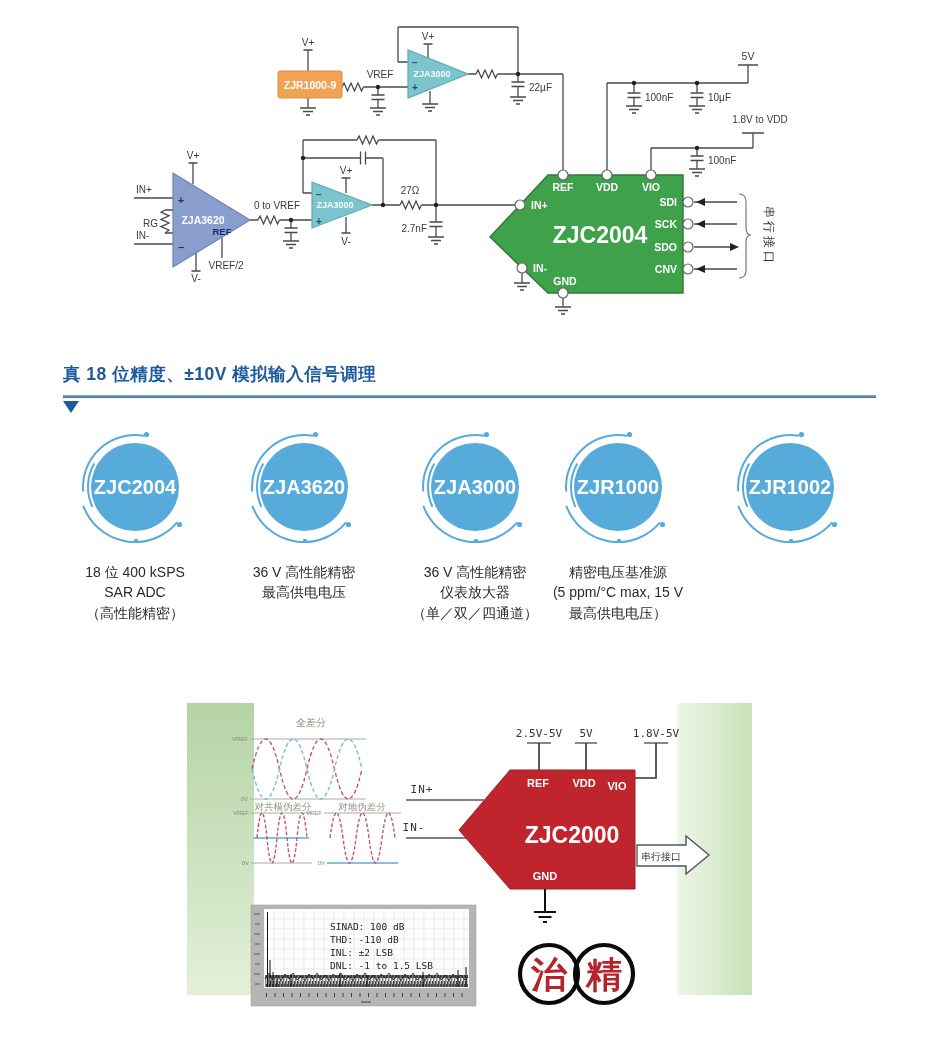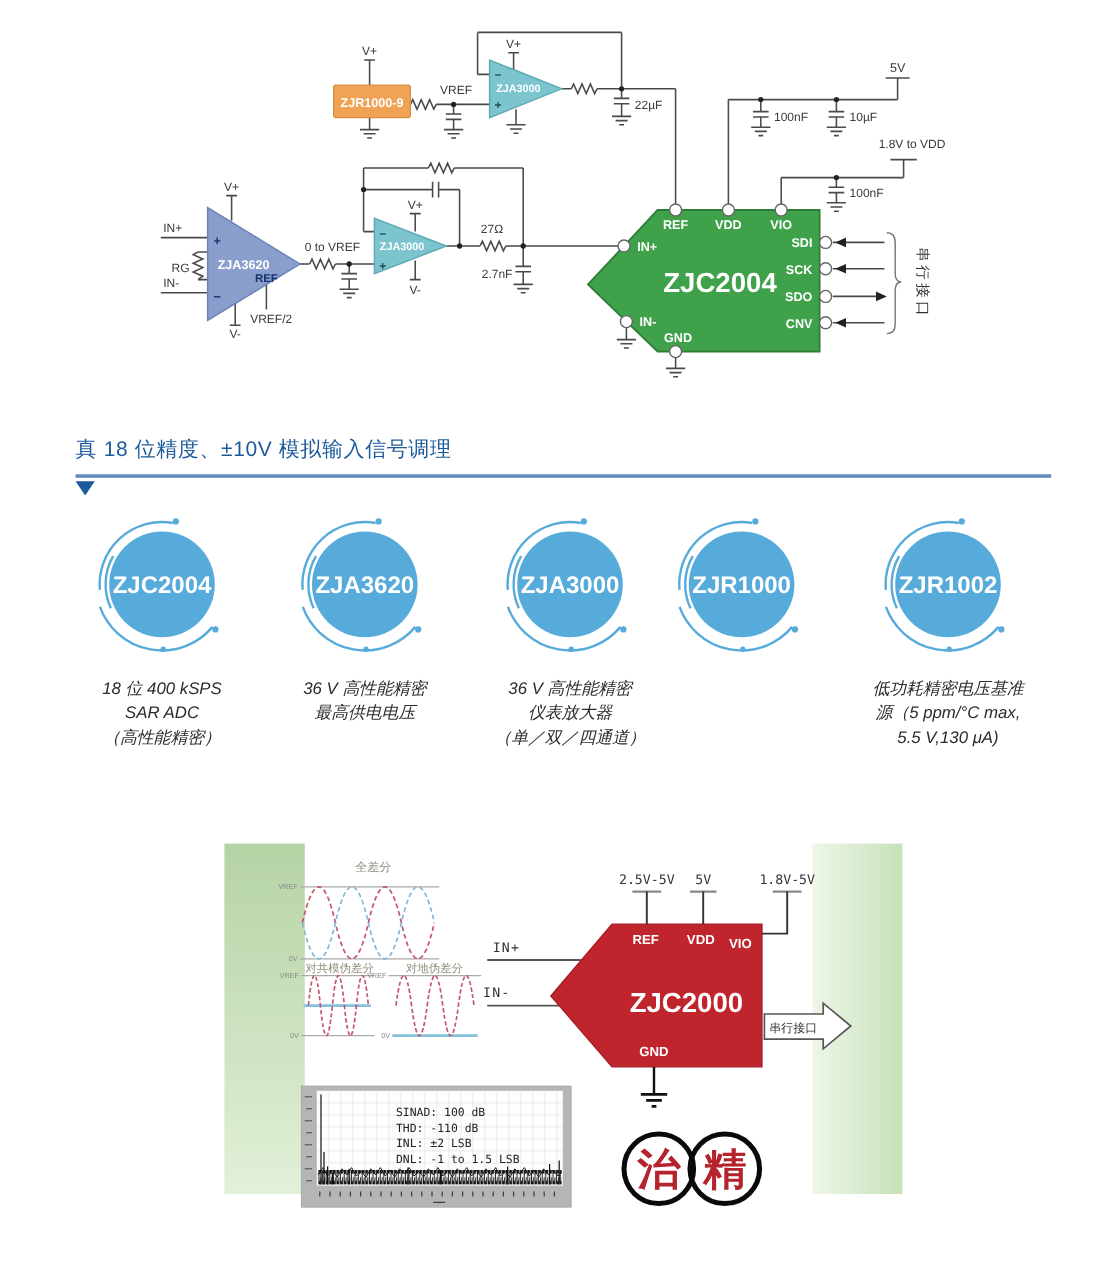--- a/index.html
+++ b/index.html
@@ -2,30 +2,30 @@
 <html><head>
 <meta charset="utf-8">
 <style>
   html,body{margin:0;padding:0;background:#fff;}
   .page{position:relative;width:930px;height:1061px;background:#fff;overflow:hidden;
         font-family:"Liberation Sans",sans-serif;}
   svg text{font-family:"Liberation Sans",sans-serif;}
   svg text.mono{font-family:"DejaVu Sans Mono",monospace;}
   .abs{position:absolute;}
   
-  .sec-title{position:absolute;left:63px;top:362px;font-size:17.5px;font-weight:normal;
+  .sec-title{position:absolute;left:63px;top:362px;font-size:17.5px;font-weight:bold;
              color:#1c5a9b;letter-spacing:.5px;}
   .sec-rule{position:absolute;left:63px;top:395px;width:813px;height:3px;
             background:linear-gradient(#8fb3d9,#3e69a1);}
   .sec-tri{position:absolute;left:63px;top:401px;width:0;height:0;
            border-left:8px solid transparent;border-right:8px solid transparent;
            border-top:12px solid #1c5a9b;}
   
   .prod{position:absolute;top:424px;width:190px;text-align:center;}
-  .prod .desc{margin-top:4px;font-size:14px;line-height:1.45;color:#2b2b2b;font-style:italic;}
+  .prod .desc{margin-top:4px;font-size:14px;line-height:1.45;color:#2b2b2b;}
   .badge-name{font-size:20px;font-weight:bold;fill:#fff;}
 </style>
 </head>
 <body>
 
 <div class="page">
 
   <svg class="abs" style="left:0;top:0" width="930" height="352" viewBox="0 0 930 352">
     <g stroke="#4a4a4a" stroke-width="1.3" fill="none">
 
@@ -263,42 +263,42 @@
         <path d="M24.3 39.5 A47 47 0 0 0 22.4 82.9"></path>
       </g>
       <g fill="#56abdb">
         <circle cx="76.5" cy="10.5" r="2.6"></circle>
           <circle cx="109.5" cy="100.5" r="2.6"></circle>
           <circle cx="66" cy="117" r="2.2"></circle>
       </g>
       <circle cx="65" cy="63" r="44" fill="#56abdb"></circle>
       <text x="65" y="70" text-anchor="middle" class="badge-name">ZJR1000</text>
     </svg>
+    <div class="desc">
+      <div>精密电压基准源</div>
+      <div>(5 ppm/°C max, 15 V</div>
+      <div>最高供电电压）</div>
+    </div>
   </div>
 
   <div class="prod" style="left:695px">
     <svg width="130" height="130" viewBox="0 0 130 130">
       <g stroke="#56abdb" stroke-width="2" fill="none">
         <path d="M74 11.8 A52 52 0 0 0 13.2 67.5"></path>
         <path d="M13.3 81.8 A55 55 0 0 0 107.1 98.4"></path>
         <path d="M24.3 39.5 A47 47 0 0 0 22.4 82.9"></path>
       </g>
       <g fill="#56abdb">
         <circle cx="76.5" cy="10.5" r="2.6"></circle>
           <circle cx="109.5" cy="100.5" r="2.6"></circle>
           <circle cx="66" cy="117" r="2.2"></circle>
       </g>
       <circle cx="65" cy="63" r="44" fill="#56abdb"></circle>
       <text x="65" y="70" text-anchor="middle" class="badge-name">ZJR1002</text>
     </svg>
-    <div class="desc">
-      <div>低功耗精密电压基准</div>
-      <div>源（5 ppm/°C max,</div>
-      <div>5.5 V,130 μA)</div>
-    </div>
   </div>
 
   <svg class="abs" style="left:0;top:690px" width="930" height="340" viewBox="0 0 930 340">
     <defs>
       <linearGradient id="gLeft" x1="0" y1="0" x2="0" y2="1">
         <stop offset="0" stop-color="#b5d3a5"></stop>
           <stop offset="1" stop-color="#e2f0d8"></stop>
       </linearGradient>
       <linearGradient id="gRight" x1="0" y1="0" x2="1" y2="0">
         <stop offset="0" stop-color="#eef6e8"></stop>

